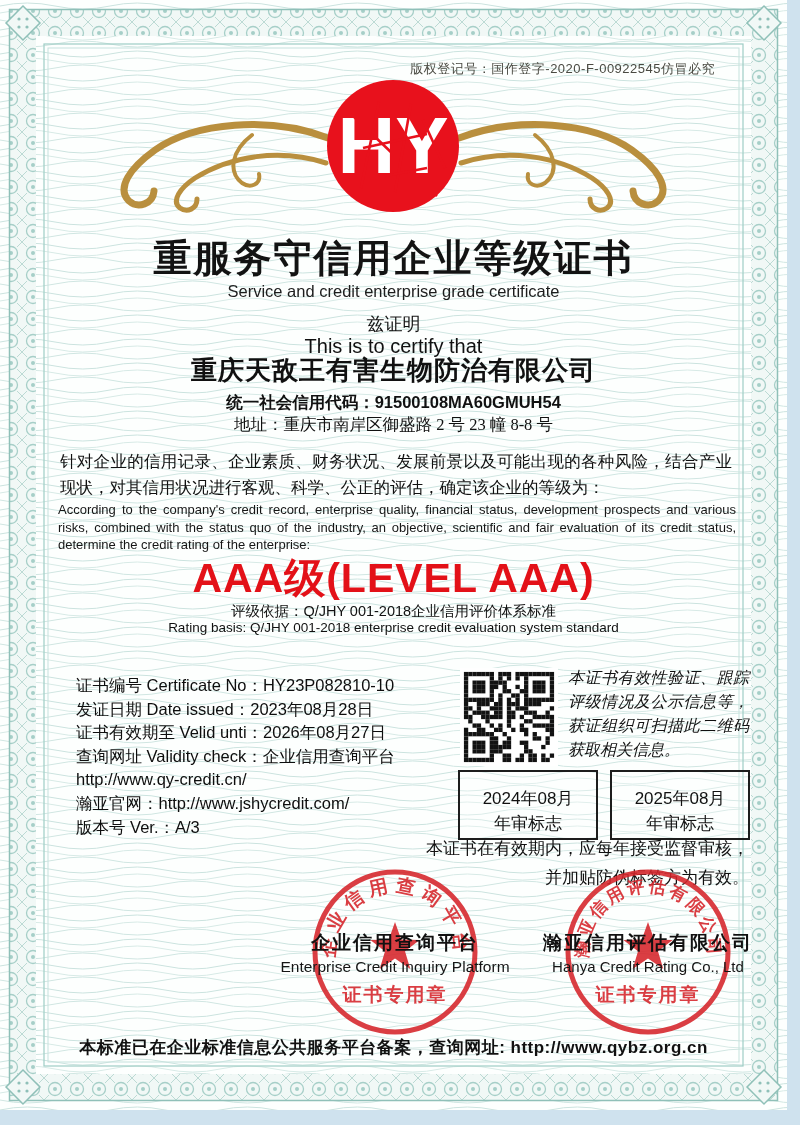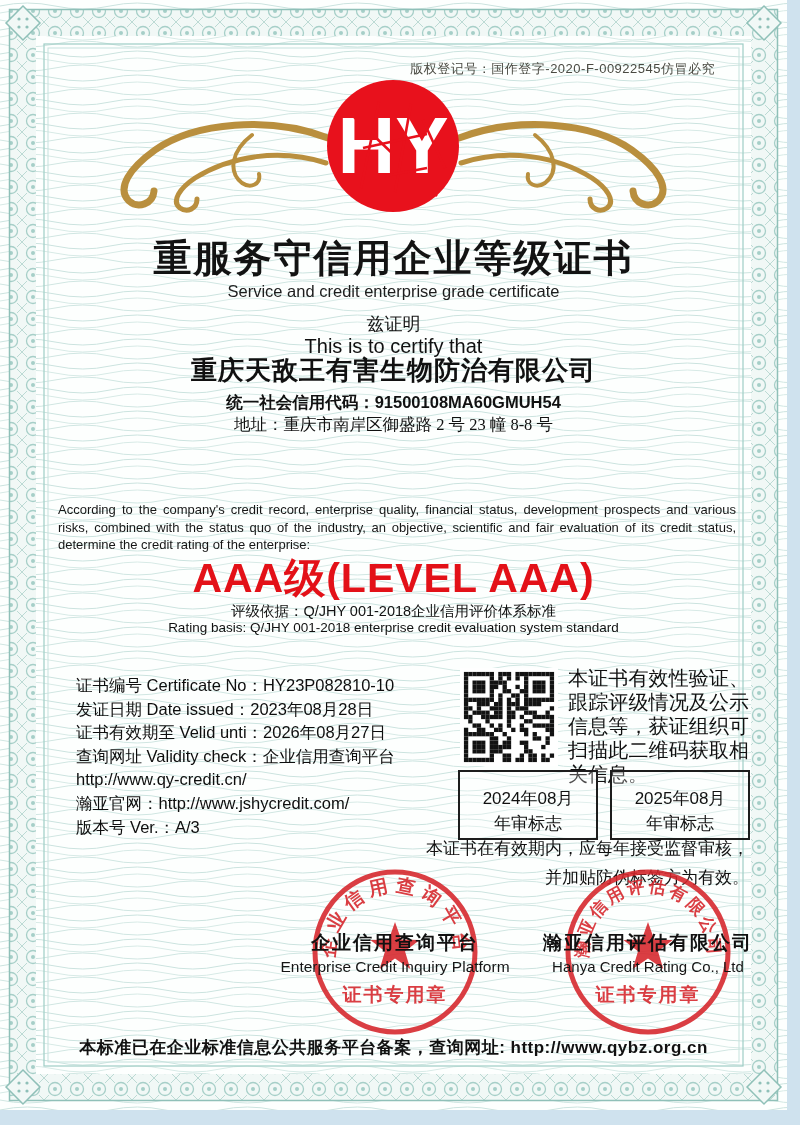--- a/index.html
+++ b/index.html
@@ -21,21 +21,21 @@
   .company{top:353px;font-size:26px;font-weight:800;letter-spacing:1px;}
   .code-line{top:392px;font-size:16.5px;font-weight:600;}
   .addr-line{top:414px;font-size:16.5px;font-weight:500;font-family:Liberation Serif, serif;}
   .para-cn{left:60px;top:448px;width:672px;font-size:16.5px;line-height:26px;text-align:justify;font-weight:500;}
   .para-en{left:58px;top:501px;width:678px;font-size:13px;line-height:17.5px;text-align:justify;color:#161616;}
   .rating{top:551px;font-size:41px;font-weight:900;color:#e31118;letter-spacing:1px;}
   .basis-cn{top:602px;font-size:14.5px;}
   .basis-en{top:620px;font-size:13.5px;}
   .details{left:76px;top:674px;font-size:16.5px;line-height:23.6px;color:#0e0e0e;}
   .qr-box{left:460px;top:668px;width:98px;height:98px;background:#fff;}
-  .qr-note{left:568px;top:666px;width:181px;font-size:20px;line-height:24px;text-align:justify;}
+  .qr-note{left:568px;top:666px;width:181px;font-size:16px;line-height:24px;text-align:justify;font-style:italic;}
   .marks{left:458px;top:770px;display:flex;gap:12px;}
   .mark-box{width:136px;height:52px;border:2.2px solid #1d1d1d;text-align:center;font-size:17px;line-height:25px;padding-top:14px;background:rgba(255,255,255,.25);}
   .supervision{left:413px;top:834px;width:336px;text-align:right;font-size:17px;line-height:29px;font-weight:500;}
   .issuer-cn{top:930px;font-size:19px;font-weight:600;letter-spacing:2px;text-align:center;}
   .issuer-en{top:958px;text-align:center;color:#151515;}
   .footer{top:1036px;font-size:17px;font-weight:600;letter-spacing:.5px;}
   .seal{opacity:.88;}
 </style>
 </head>
 <body>
@@ -114,20 +114,21 @@
   </svg>
 
   <div class="abs ctr subtitle">Service and credit enterprise grade certificate</div>
   <div class="abs ctr title">重服务守信用企业等级证书</div>
   <div class="abs ctr certify-cn">兹证明</div>
   <div class="abs ctr certify-en">This is to certify that</div>
   <div class="abs ctr company">重庆天敌王有害生物防治有限公司</div>
   <div class="abs ctr code-line">统一社会信用代码：91500108MA60GMUH54</div>
   <div class="abs ctr addr-line">地址：重庆市南岸区御盛路 2 号 23 幢 8-8 号</div>
 
+  <div class="abs para-cn">针对企业的信用记录、企业素质、财务状况、发展前景以及可能出现的各种风险，结合产业现状，对其信用状况进行客观、科学、公正的评估，确定该企业的等级为：</div>
   <div class="abs para-en">According to the company's credit record, enterprise quality, financial status, development prospects and various risks, combined with the status quo of the industry, an objective, scientific and fair evaluation of its credit status, determine the credit rating of the enterprise:</div>
 
   <div class="abs ctr rating">AAA级(LEVEL AAA)</div>
   <div class="abs ctr basis-cn">评级依据：Q/JHY 001-2018企业信用评价体系标准</div>
   <div class="abs ctr basis-en">Rating basis: Q/JHY 001-2018 enterprise credit evaluation system standard</div>
 
   <div class="abs details">
     <div>证书编号 Certificate No：HY23P082810-10</div>
     <div>发证日期 Date issued：2023年08月28日</div>
     <div>证书有效期至 Velid unti：2026年08月27日</div>

